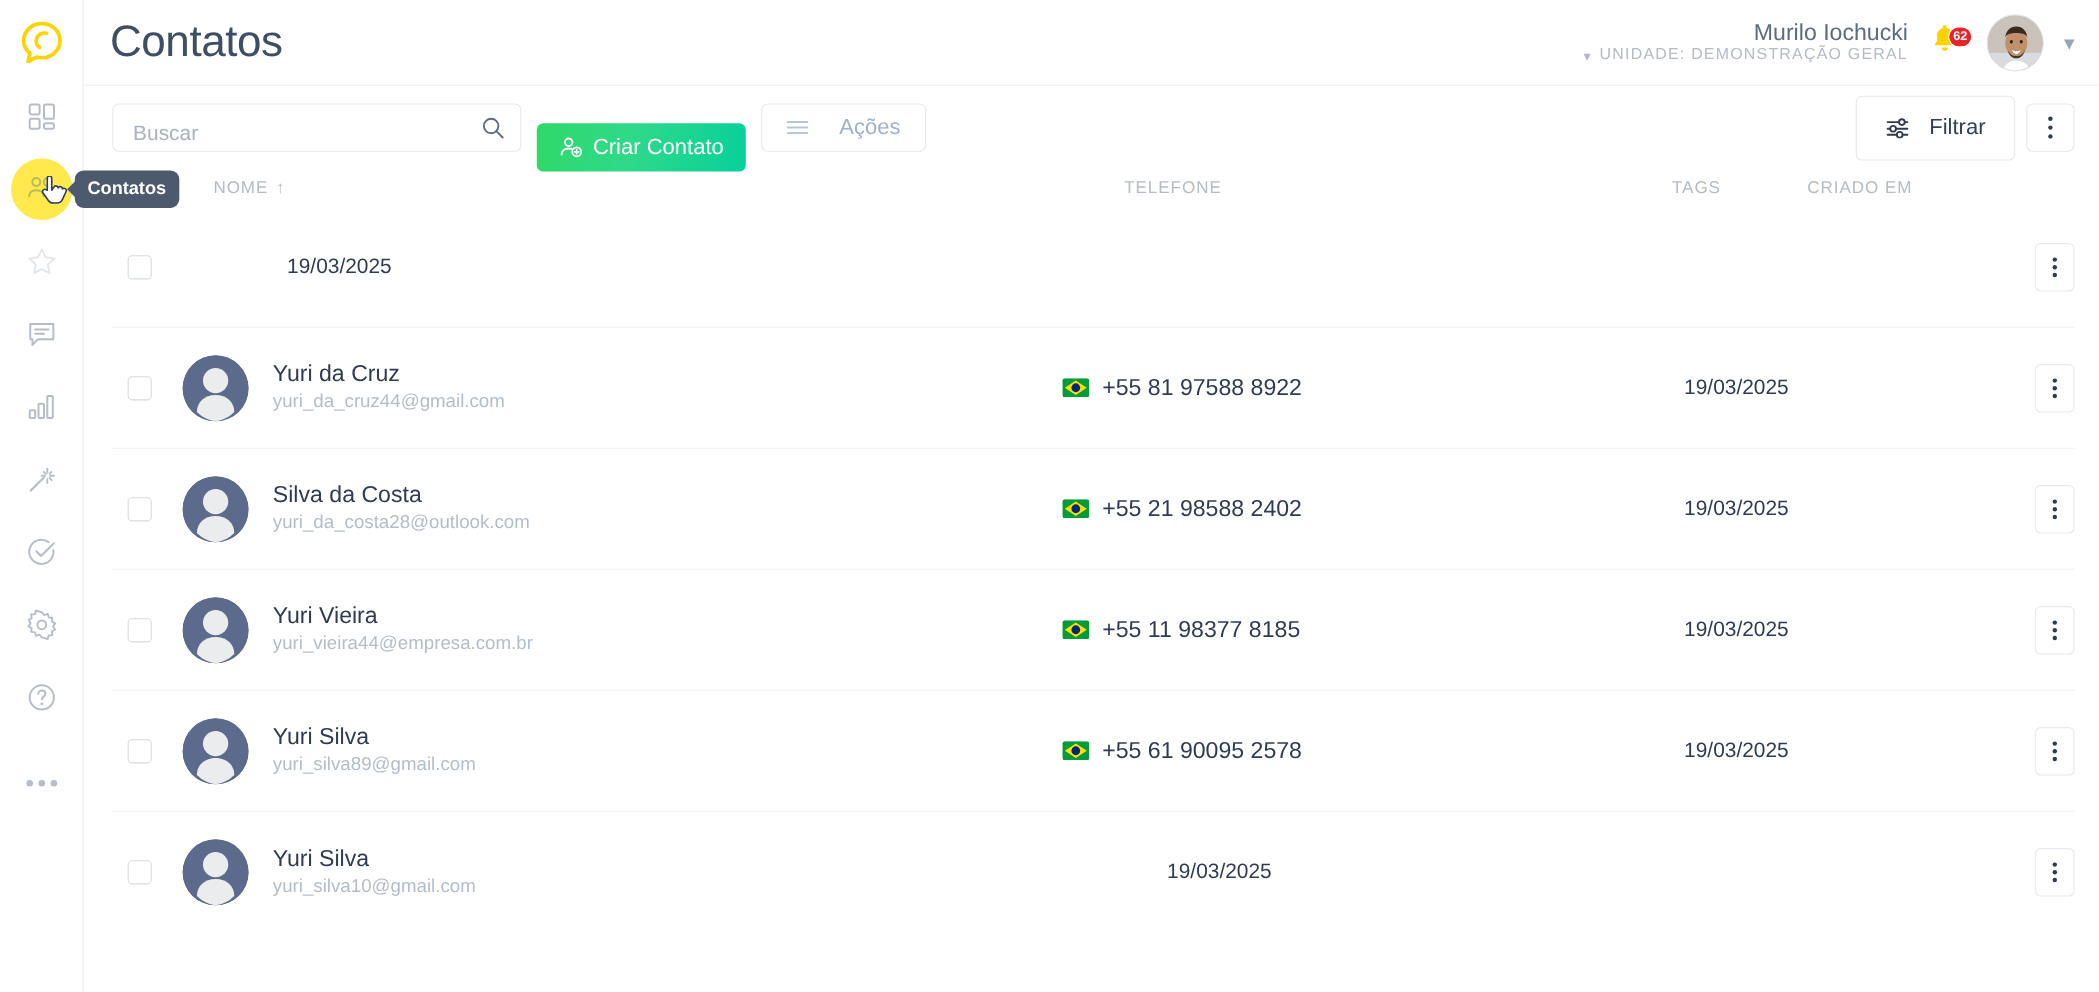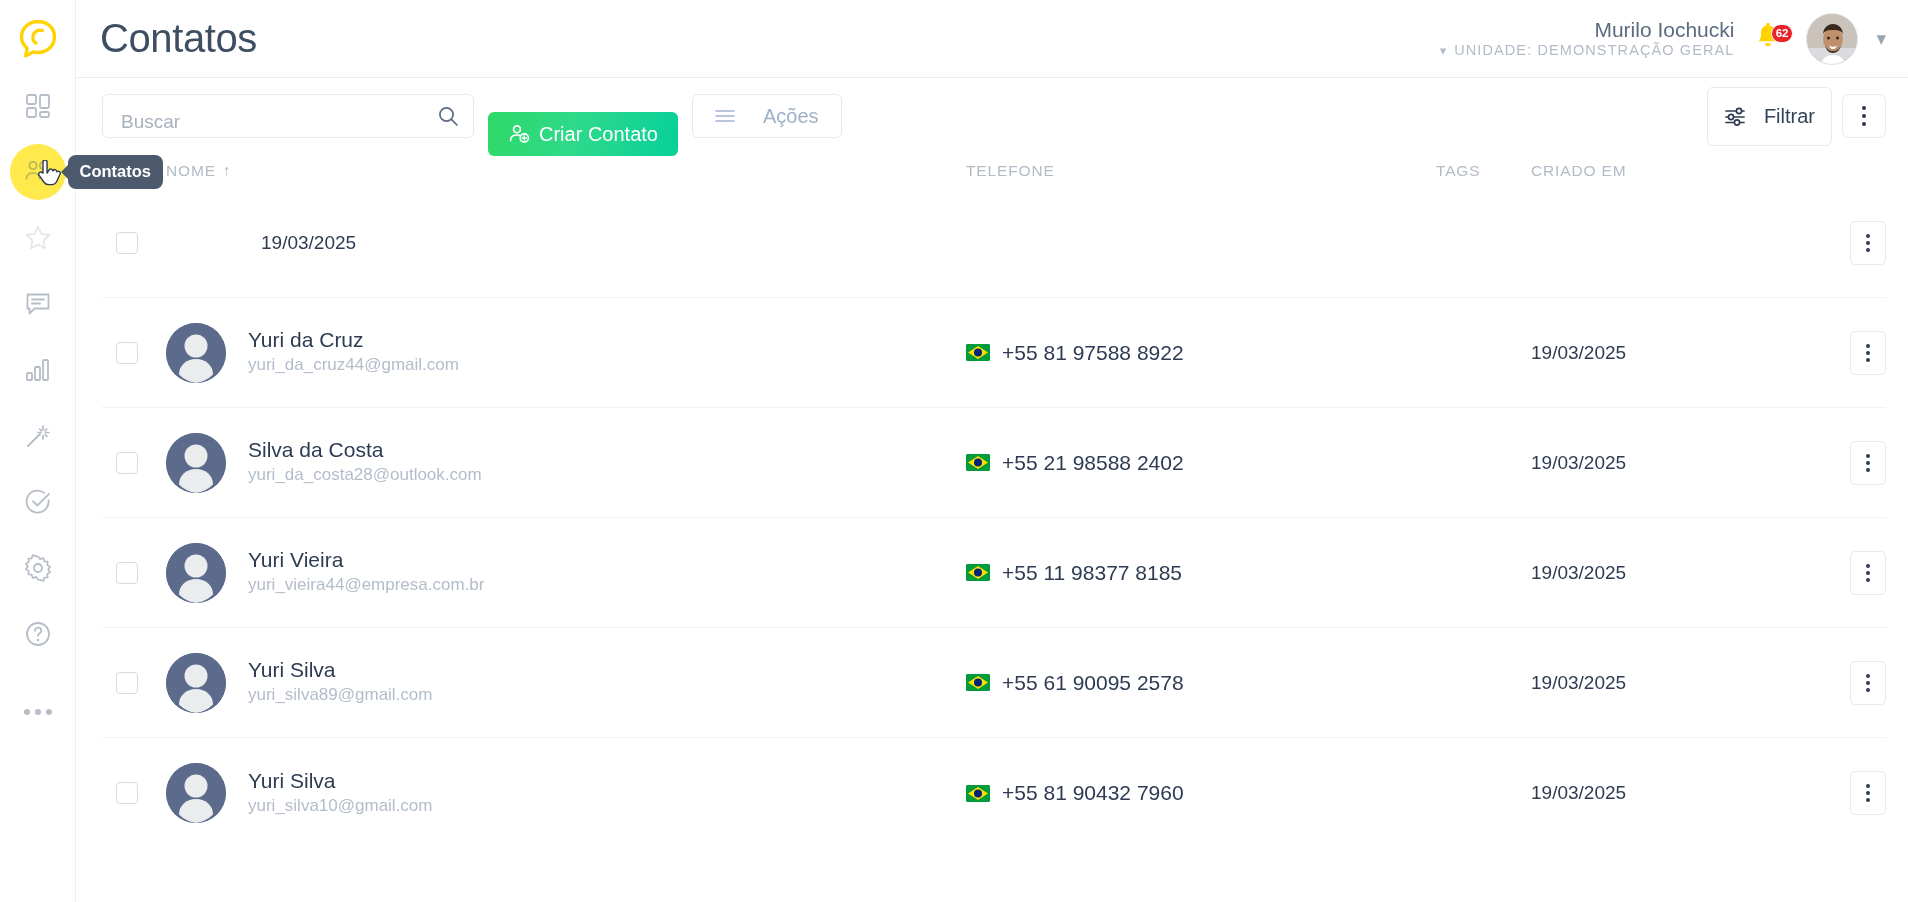--- a/index.html
+++ b/index.html
@@ -139,21 +139,21 @@
   }
   .btn-actions {
     height: 44px; padding: 0 22px;
     background: #fff; border: 1px solid #e6e9ed; border-radius: 6px;
     display: flex; align-items: center; gap: 28px;
     font-size: 20px; color: #9fb1c8; cursor: pointer;
     font-family: "Liberation Sans", sans-serif;
   }
   .toolbar-right { margin-left: auto; display: flex; align-items: center; gap: 10px; }
   .btn-filter {
-    height: 59px; padding: 0 16px;
+    height: 59px; padding: 0 26px;
     background: #fff; border: 1px solid #e6e9ed; border-radius: 6px;
     display: flex; align-items: center; gap: 18px;
     font-size: 20px; color: #32415a; cursor: pointer;
     font-family: "Liberation Sans", sans-serif;
   }
   .btn-kebab {
     width: 44px; height: 44px;
     background: #fff; border: 1px solid #e6e9ed; border-radius: 6px;
     display: flex; align-items: center; justify-content: center;
     cursor: pointer;
@@ -163,21 +163,21 @@
 
   
   .table-area { flex: 1; overflow: hidden; padding: 0 22px 0 26px; }
   .thead {
     display: flex; align-items: center;
     height: 34px; padding-left: 14px;
   }
   .th {
     font-size: 15.5px; color: #b3bbc6;
     letter-spacing: 0.85px; font-weight: 400;
-    display: flex; align-items: center; gap: 7px;
+    display: flex; align-items: center; gap: 7px; margin-left: 28px;
   }
   .col-check { width: 50px; min-width: 50px; }
   .col-name  { width: 800px; min-width: 800px; }
   .col-phone { width: 470px; min-width: 470px; }
   .col-tags  { width: 95px; min-width: 95px; }
   .col-date  { width: 230px; min-width: 230px; }
   .col-menu  { flex: 1; display: flex; justify-content: flex-end; }
 
   .row {
     display: flex; align-items: center;
@@ -651,30 +651,20 @@
           <circle cx="30" cy="30" r="30" fill="#5c6b8c"></circle>
           <circle cx="30" cy="23" r="11.5" fill="#ebecee"></circle>
           <path d="M30 36c-10 0-17 6.6-17 15.5A30 30 0 0 0 30 60a30 30 0 0 0 17-8.5C47 42.6 40 36 30 36z" fill="#ebecee"></path>
         </svg>
       </div>
       <div>
         <div class="contact-name">Yuri Silva</div>
         <div class="contact-email">yuri_silva10@gmail.com</div>
       </div>
     </div>
-    <div class="col-phone phone-cell">
-      <span class="flag">
-        <svg width="24" height="17" viewBox="0 0 24 17">
-          <rect width="24" height="17" fill="#009b3a"></rect>
-          <polygon points="12,2 22,8.5 12,15 2,8.5" fill="#fedf00"></polygon>
-          <circle cx="12" cy="8.5" r="4" fill="#002776"></circle>
-        </svg>
-      </span>
-      <span class="phone-text">+55 81 90432 7960</span>
-    </div>
     <div class="col-tags">
       <span></span>
     </div>
     <div class="col-date">
       <span class="date-text">19/03/2025</span>
     </div>
     <div class="col-menu">
       <div class="row-kebab">
         <span class="kebab-dots">
                   <i></i>

